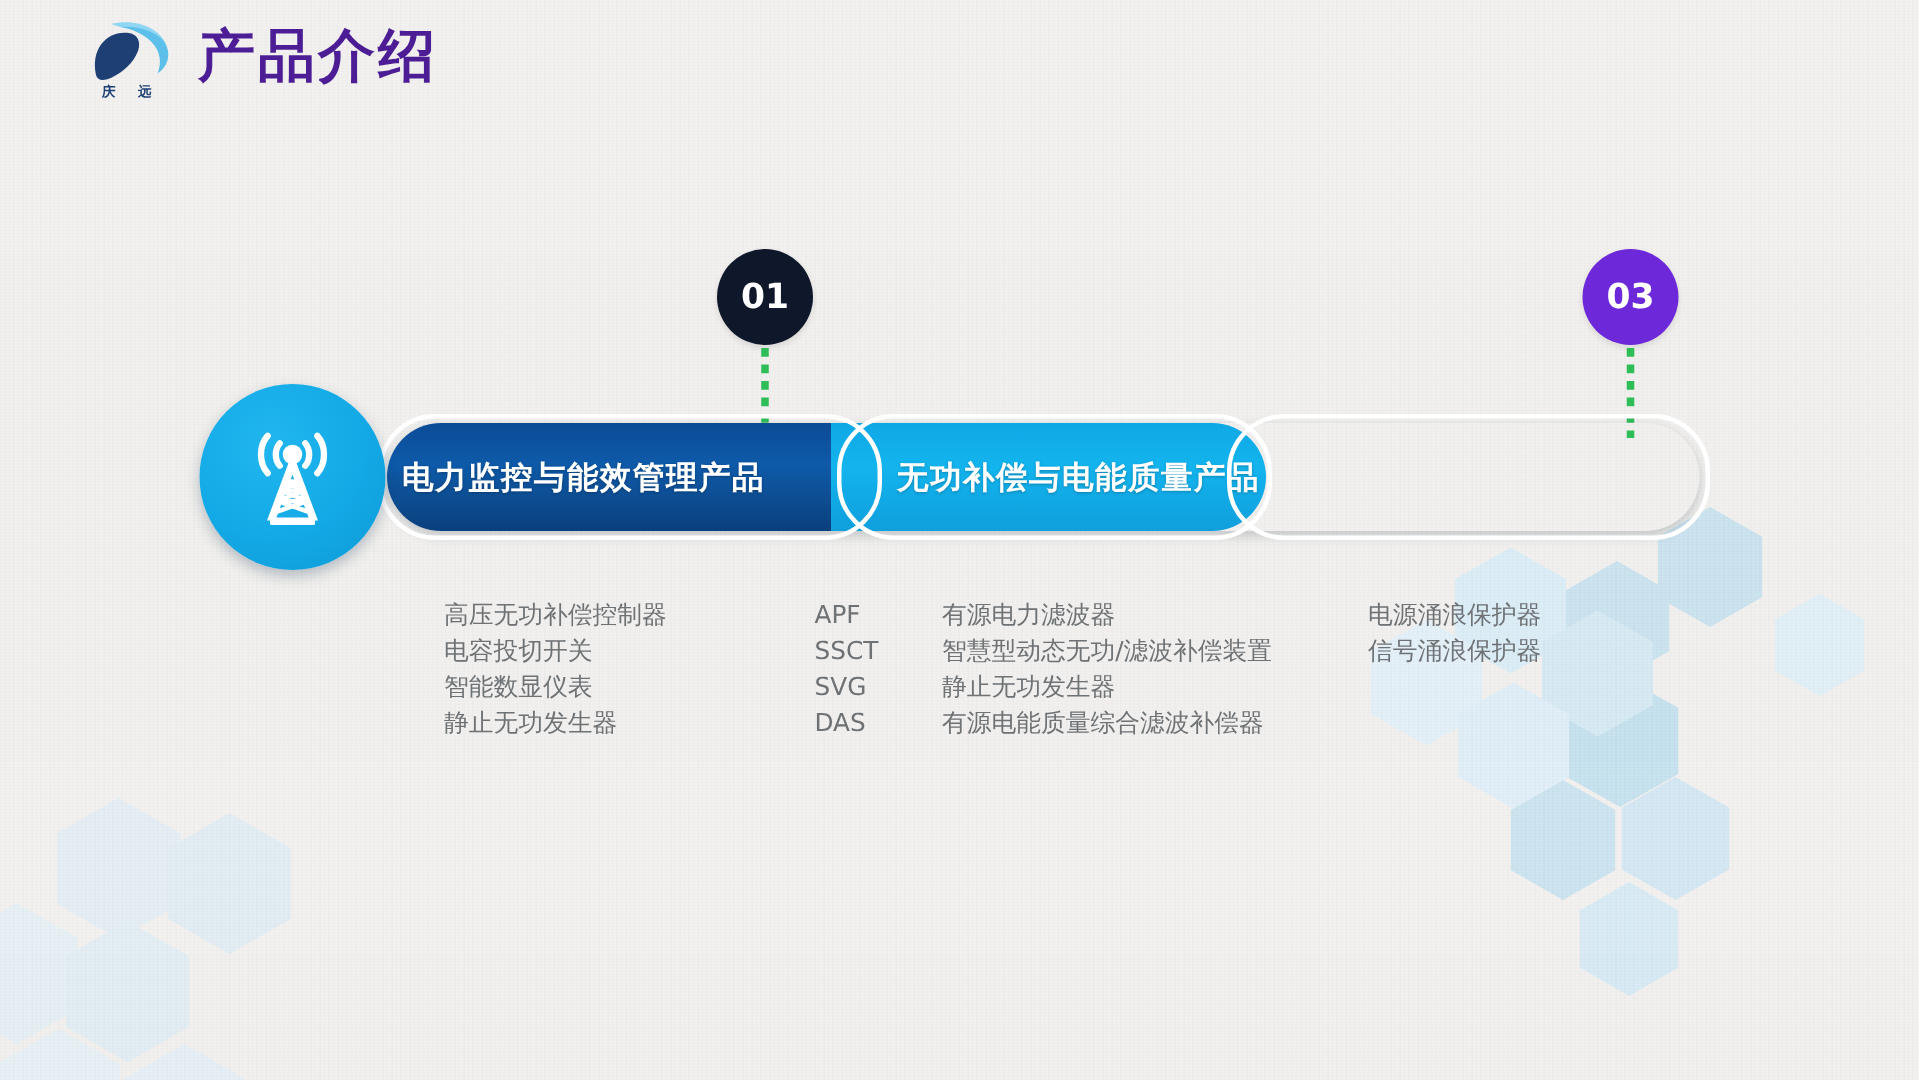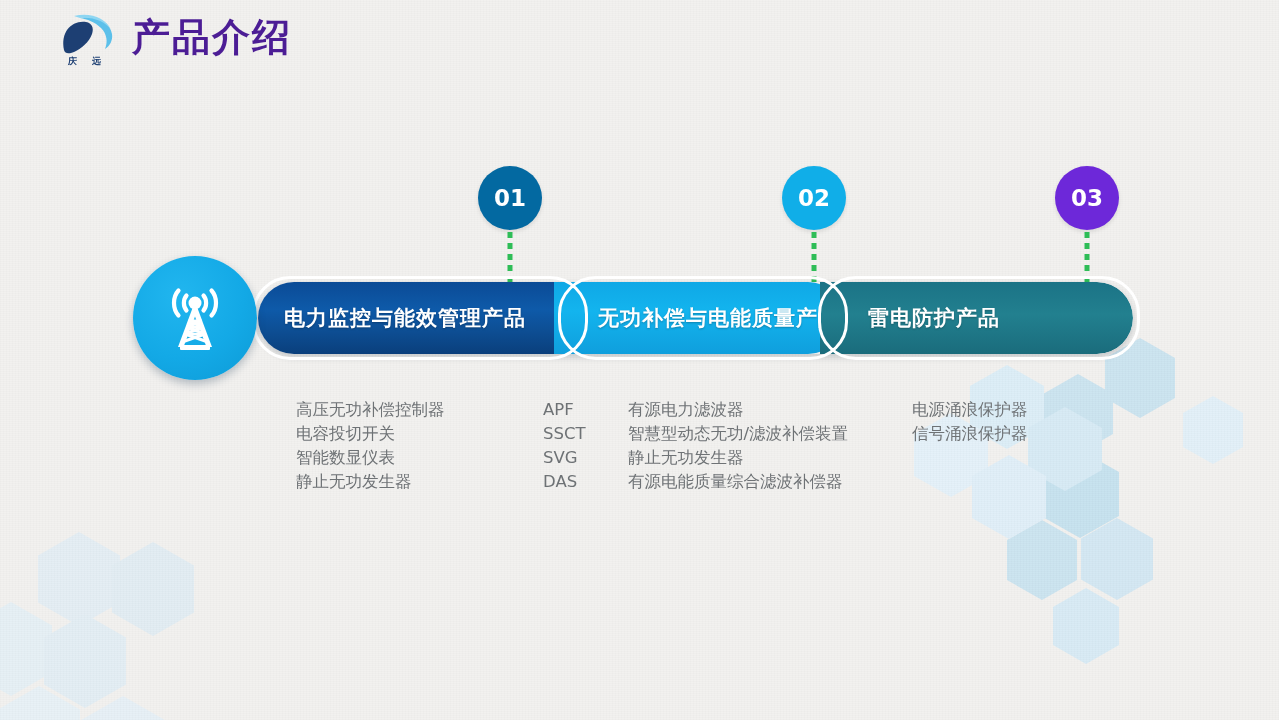--- a/index.html
+++ b/index.html
@@ -104,21 +104,21 @@
     font-size: 21px;
     font-weight: bold;
     letter-spacing: 1px;
     white-space: nowrap;
     text-shadow: 0 1px 2px rgba(0,0,0,0.25);
   }
   #seg1 {
     width: 320px;
     background: linear-gradient(to bottom, #0b4b96 0%, #0e5aa9 38%, #0d4d92 70%, #0a3f7c 100%);
   }
-  #seg1 .seg-label { margin-left: 26px; text-align: right; }
+  #seg1 .seg-label { margin-left: 10px; text-align: right; }
   #seg2 {
     width: 290px;
     margin-left: -24px;
     background: linear-gradient(to bottom, #0fa8e6 0%, #13b4ee 40%, #0f9fdd 100%);
     border-radius: 0 36px 36px 0;
   }
   #seg2 .seg-label { margin-left: 44px; }
   #seg3 {
     flex: 1;
     margin-left: -24px;
@@ -209,49 +209,40 @@
         <path d="M22 4 C38 0, 54 6, 59 18 C54 10, 42 5, 28 6 Z" fill="#8ed6f2"></path>
         <text x="16" y="52" font-family="DejaVu Sans, sans-serif" font-size="9" font-weight="bold" fill="#1d3f73">庆</text>
         <text x="40" y="52" font-family="DejaVu Sans, sans-serif" font-size="9" font-weight="bold" fill="#1d3f73">远</text>
       </svg>
     </div>
 
     <div id="page-title">产品介绍</div>
   </div>
 
   <div class="numnode" style="left:478px; top:166px;">
-    <div class="numcircle" style="background:#0369a1;">
+    <div class="numcircle" style="background:#0f172a;">
       <span>01</span>
     </div>
     <div class="dotline"></div>
   </div>
 
-  <div class="numnode" style="left:782px; top:166px;">
-    <div class="numcircle" style="background:#10aee8;">
-      <span>02</span>
-    </div>
-    <div class="dotline"></div>
-  </div>
 
   <div class="numnode" style="left:1055px; top:166px;">
     <div class="numcircle" style="background:#6d28d9;">
       <span>03</span>
     </div>
     <div class="dotline"></div>
   </div>
 
   <div id="ribbon">
     <div class="seg" id="seg1">
       <span class="seg-label">电力监控与能效管理产品</span>
     </div>
     <div class="seg" id="seg2">
       <span class="seg-label">无功补偿与电能质量产品</span>
-    </div>
-    <div class="seg" id="seg3">
-      <span class="seg-label">雷电防护产品</span>
     </div>
   </div>
 
   <div class="outline" id="outline1"></div>
   <div class="outline" id="outline2"></div>
   <div class="outline" id="outline3"></div>
 
   <div id="tower-badge">
     <svg width="78" height="78" viewBox="0 0 78 78">
       <g fill="none" stroke="#ffffff" stroke-width="4.2" stroke-linecap="round">

